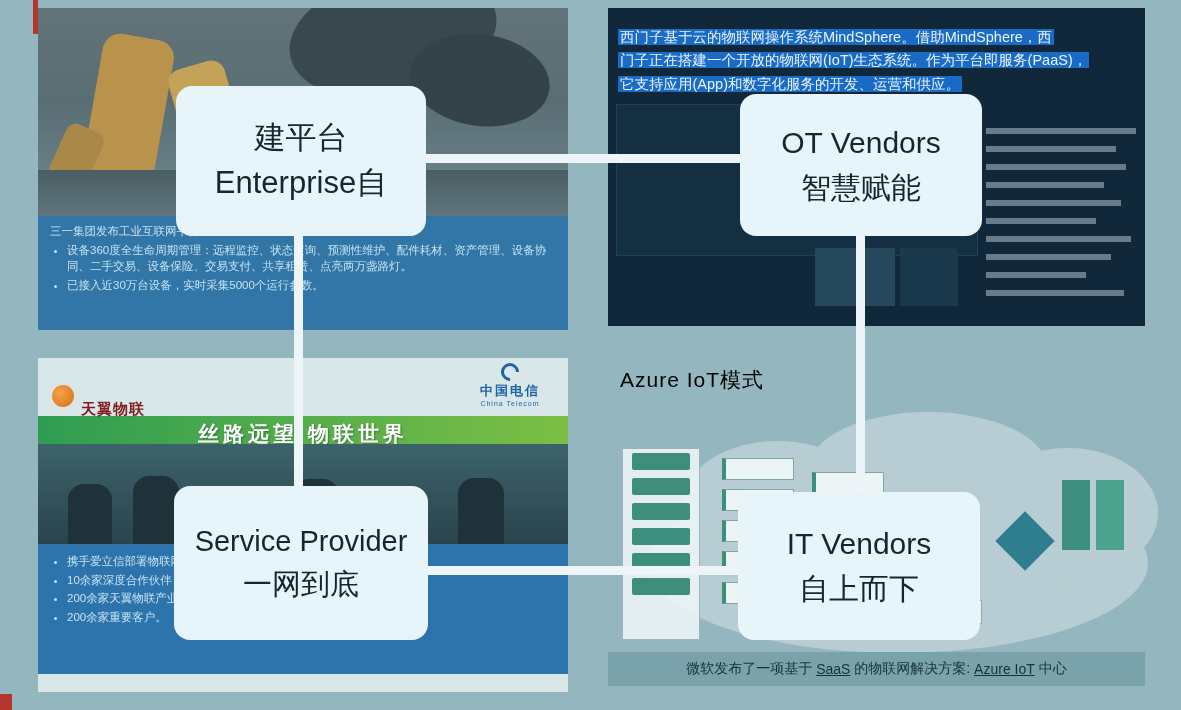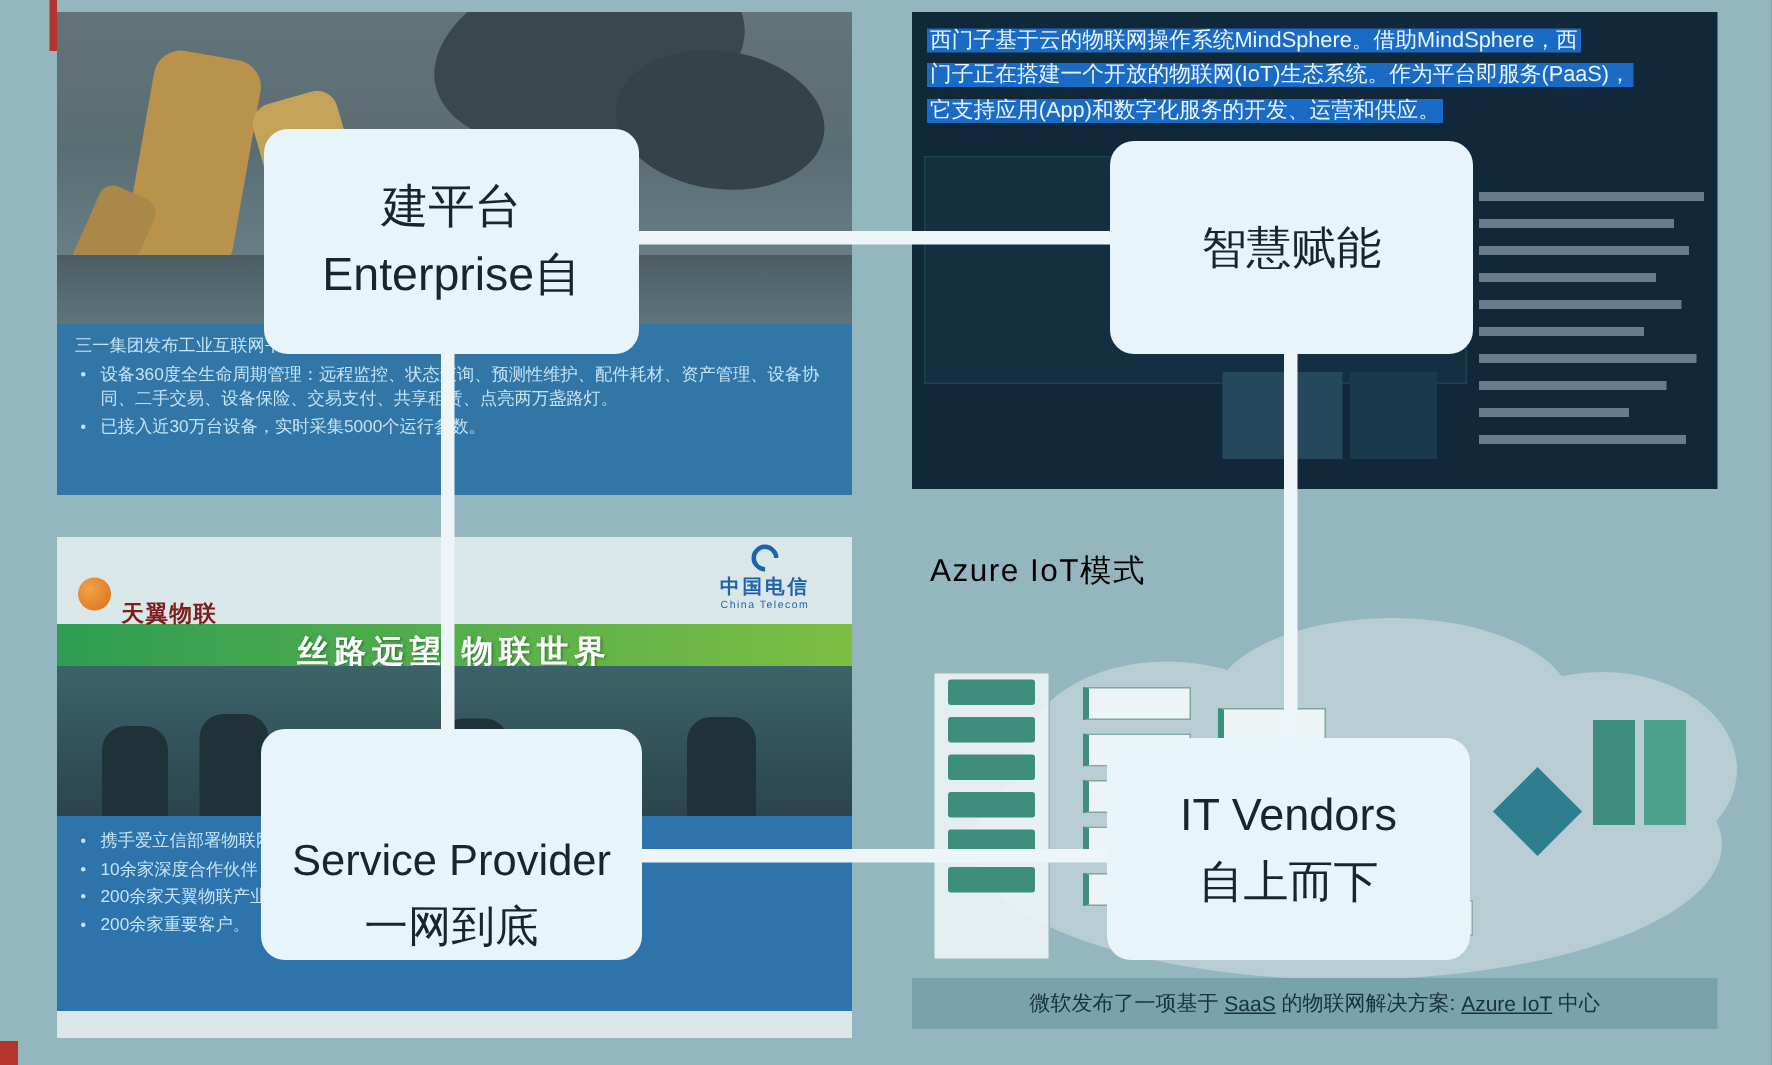--- a/index.html
+++ b/index.html
@@ -25,21 +25,21 @@
   .arm3 {left:18px; top:118px; width:40px; height:62px; background:#b97f25; border-radius:10px; transform:rotate(24deg);}
   .machine-band {left:0; bottom:0; width:100%; height:46px; background:linear-gradient(180deg,#39464a,#55666b);}
   .photo-tint {left:0; top:0; right:0; bottom:0; background:rgba(124,164,174,0.26);}
   .q-tl-blue {position:absolute; left:0; bottom:0; width:100%; height:114px; background:#3176a6;
     color:#c4e3f4; font-size:11.5px; line-height:1.45; padding:7px 12px 0 12px; box-sizing:border-box;}
   .q-tl-blue ul, .bl-blue ul {margin:2px 0 0 0; padding-left:17px; list-style:disc;}
   .q-tl-blue li, .bl-blue li {margin:0 0 2px 0;}
 
   
   .q-tr {left:608px; top:8px; width:537px; height:318px; background:#10283a;
-    padding:8px 10px; box-sizing:border-box; font-size:14.5px; line-height:1.62; color:#eaf4fc;}
+    padding:18px 10px; box-sizing:border-box; font-size:14.5px; line-height:1.62; color:#eaf4fc;}
   .q-tr .hl {background:#1a6bc6; padding:0 2px; box-decoration-break:clone;}
   .tr-screen {left:8px; top:96px; width:360px; height:150px; background:#142f41; border:1px solid #1d4157;}
   .tr-block1 {left:207px; top:240px; width:80px; height:58px; background:#26485c;}
   .tr-block2 {left:292px; top:240px; width:58px; height:58px; background:#1b394c;}
   .tr-bar {position:absolute; left:378px; height:6px; background:rgba(190,210,220,0.5);}
 
   
   .q-bl {left:38px; top:358px; width:530px; height:334px; background:#d9e7e9; overflow:hidden;}
   .bl-header {position:relative; height:58px;}
   .logo-left {position:absolute; left:14px; top:14px; display:flex; align-items:center; gap:7px;}
@@ -86,21 +86,21 @@
   .conn-top {left:420px; top:154px; width:326px; height:9px;}
   .conn-left {left:294px; top:230px; width:9px; height:262px;}
   .conn-right {left:856px; top:230px; width:9px; height:268px;}
   .conn-bottom {left:420px; top:566px; width:324px; height:9px;}
 
   .node {position:absolute; background:#e7f4fa; border-radius:16px; z-index:3;
     display:flex; flex-direction:column; align-items:center; justify-content:center;
     color:#15262e; text-align:center;}
   .node-enterprise {left:176px; top:86px; width:250px; height:150px; font-size:31px; line-height:1.45;}
   .node-ot {left:740px; top:94px; width:242px; height:142px; font-size:30px; line-height:1.5;}
-  .node-sp {left:174px; top:486px; width:254px; height:154px; font-size:29px; line-height:1.5;justify-content:flex-end;}
+  .node-sp {left:174px; top:486px; width:254px; height:154px; font-size:29px; line-height:1.5;}
   .node-it {left:738px; top:492px; width:242px; height:148px; font-size:30px; line-height:1.5;}
 </style>
 </head>
 <body>
 
 <div class="canvas">
 
   <div class="abs red-sliver"></div>
   <div class="abs red-corner"></div>
 
@@ -224,20 +224,21 @@
   <div class="conn conn-top"></div>
   <div class="conn conn-left"></div>
   <div class="conn conn-right"></div>
   <div class="conn conn-bottom"></div>
 
   <div class="node node-enterprise">
     <div>建平台</div>
     <div>Enterprise自</div>
   </div>
   <div class="node node-ot">
+    <div>OT Vendors</div>
     <div>智慧赋能</div>
   </div>
   <div class="node node-sp">
     <div>Service Provider</div>
     <div>一网到底</div>
   </div>
   <div class="node node-it">
     <div>IT Vendors</div>
     <div>自上而下</div>
   </div>

